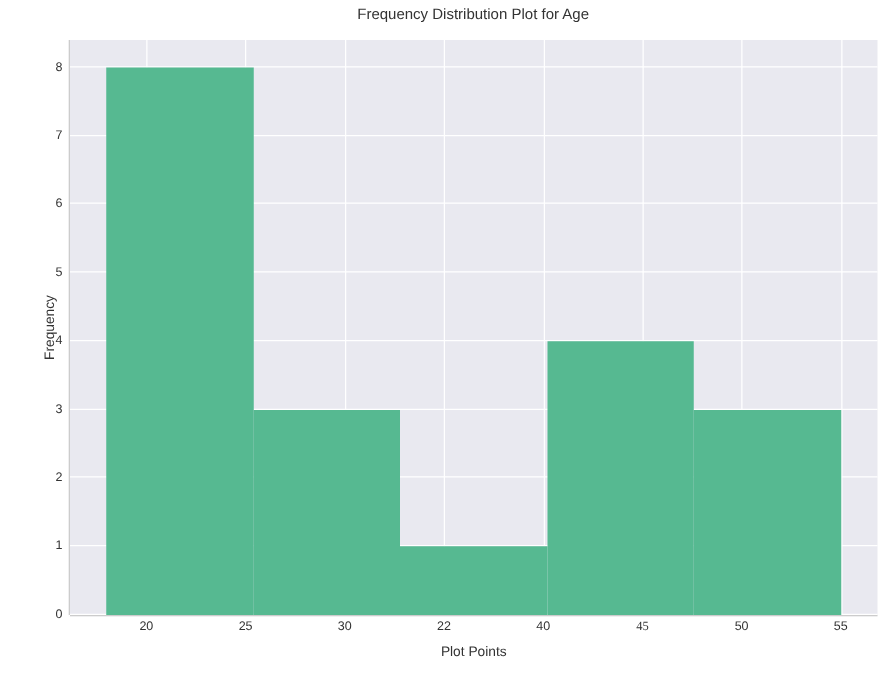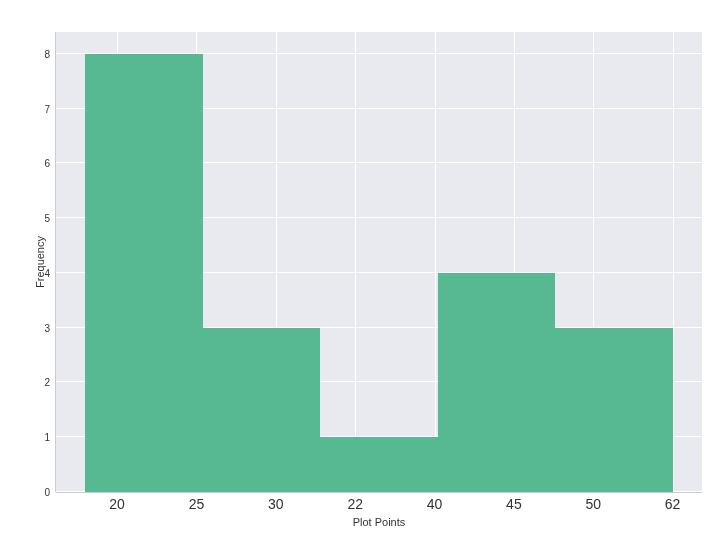--- a/index.html
+++ b/index.html
@@ -66,21 +66,21 @@
       margin-right: 6px;
       font-size: 10px;
       color: #333;
       white-space: nowrap;
     }
     .x-tick-label {
       position: absolute;
       top: 100%;
       transform: translateX(-50%);
       margin-top: 4px;
-      font-size: 14px;
+      font-size: 10px;
       color: #333;
       white-space: nowrap;
     }
     .y-label {
       position: absolute;
       left: -42px;
       top: 50%;
       transform: translateY(-50%) rotate(-90deg);
       transform-origin: center;
       font-size: 11px;
@@ -110,20 +110,21 @@
       right: 0;
       bottom: -1px;
       height: 1px;
       background: #cccccc;
     }
   </style>
 </head>
 <body>
 
 <div class="chart-container">
+  <div class="chart-title">Frequency Distribution Plot for Age</div>
   <div class="plot-area">
     <div class="spine-left"></div>
     <div class="spine-bottom"></div>
     <div class="y-label">Frequency</div>
     <div class="x-label">Plot Points</div>
   <div class="grid-line-h" style="bottom: 0%;"></div>
       <div class="y-tick-label" style="bottom: 0%;">0</div>
       <div class="grid-line-h" style="bottom: 11.9048%;"></div>
       <div class="y-tick-label" style="bottom: 11.9048%;">1</div>
       <div class="grid-line-h" style="bottom: 23.8095%;"></div>
@@ -144,24 +145,24 @@
       <div class="x-tick-label" style="left: 9.45946%;">20</div>
       <div class="grid-line-v" style="left: 21.7445%;"></div>
       <div class="x-tick-label" style="left: 21.7445%;">25</div>
       <div class="grid-line-v" style="left: 34.0295%;"></div>
       <div class="x-tick-label" style="left: 34.0295%;">30</div>
       <div class="grid-line-v" style="left: 46.3145%;"></div>
       <div class="x-tick-label" style="left: 46.3145%;">22</div>
       <div class="grid-line-v" style="left: 58.5995%;"></div>
       <div class="x-tick-label" style="left: 58.5995%; text-align: right;">40</div>
       <div class="grid-line-v" style="left: 70.8845%;"></div>
-      <div class="x-tick-label" style="left: 70.8845%;">45</div>
+      <div class="x-tick-label" style="left: 70.8845%; font-family: Liberation Serif, serif;">45</div>
       <div class="grid-line-v" style="left: 83.1695%;"></div>
       <div class="x-tick-label" style="left: 83.1695%;">50</div>
       <div class="grid-line-v" style="left: 95.4545%;"></div>
-      <div class="x-tick-label" style="left: 95.4545%;">62</div>
+      <div class="x-tick-label" style="left: 95.4545%;">55</div>
       <div class="bar" style="left: 4.54545%; width: 18.1818%; height: 95.2381%;"></div>
       <div class="bar" style="left: 22.7273%; width: 18.1818%; height: 35.7143%;"></div>
       <div class="bar" style="left: 40.9091%; width: 18.1818%; height: 11.9048%;"></div>
       <div class="bar" style="left: 59.0909%; width: 18.1818%; height: 47.619%;"></div>
       <div class="bar" style="left: 77.2727%; width: 18.1818%; height: 35.7143%;"></div>
     </div>
 </div>
 
 </body></html>

